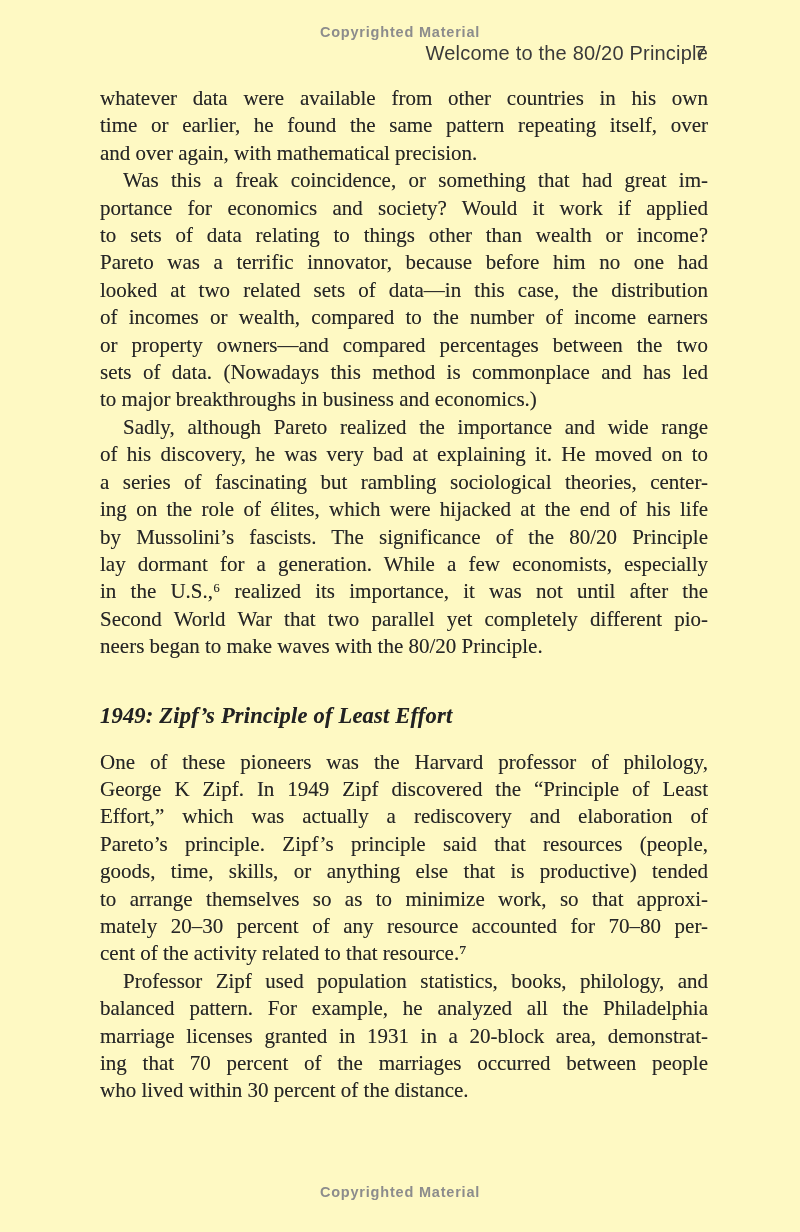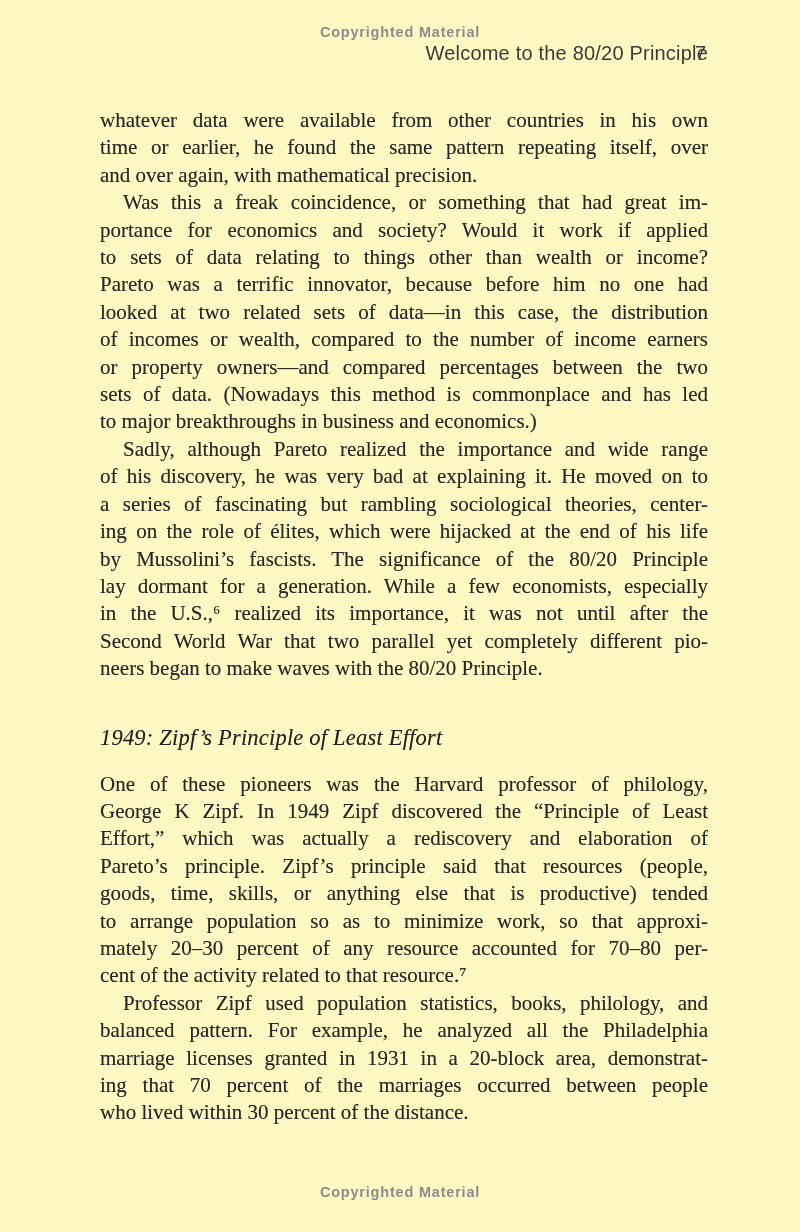--- a/index.html
+++ b/index.html
@@ -49,21 +49,21 @@
     right: 2px;
     top: 0;
     font-family: "Liberation Sans", sans-serif;
     font-size: 20px;
     color: #3a3a3a;
   }
 
   
   .body-text {
     position: absolute;
-    top: 107px;
+    top: 85px;
     left: 100px;
     width: 608px;
     font-size: 21px;
     line-height: 27.4px;
     color: #262626;
     text-shadow: 0 0 0.5px rgba(40,40,40,0.4);
   }
   .paragraph { margin: 0; }
   .line { white-space: nowrap; }
   .line.just {
@@ -72,21 +72,21 @@
     text-align-last: justify;
   }
   .line.last {
     text-align: right;
     text-align-last: left;
   }
   .line.indent { text-indent: 23px; }
 
   .section-heading {
     font-family: "Liberation Serif", serif;
-    font-weight: normal;
+    font-weight: bold;
     font-style: italic;
     font-size: 22.5px;
     line-height: 30px;
     color: #222222;
     margin-top: 40px;
     margin-bottom: 18px;
     letter-spacing: 0.2px;
   }
 </style>
 </head>
@@ -129,21 +129,21 @@
         <div class="line just">Second World War that two parallel yet completely different pio-</div>
         <div class="line last">neers began to make waves with the 80/20 Principle.</div>
       </div>
       <h2 class="section-heading">1949: Zipf’s Principle of Least Effort</h2>
       <div class="paragraph">
         <div class="line just">One of these pioneers was the Harvard professor of philology,</div>
         <div class="line just">George K Zipf. In 1949 Zipf discovered the “Principle of Least</div>
         <div class="line just">Effort,” which was actually a rediscovery and elaboration of</div>
         <div class="line just">Pareto’s principle. Zipf’s principle said that resources (people,</div>
         <div class="line just">goods, time, skills, or anything else that is productive) tended</div>
-        <div class="line just">to arrange population so as to minimize work, so that approxi-</div>
+        <div class="line just">to arrange themselves so as to minimize work, so that approxi-</div>
         <div class="line just">mately 20–30 percent of any resource accounted for 70–80 per-</div>
         <div class="line last">cent of the activity related to that resource.⁷</div>
       </div>
       <div class="paragraph">
         <div class="line just indent">Professor Zipf used population statistics, books, philology, and</div>
         <div class="line just">balanced pattern. For example, he analyzed all the Philadelphia</div>
         <div class="line just">marriage licenses granted in 1931 in a 20-block area, demonstrat-</div>
         <div class="line just">ing that 70 percent of the marriages occurred between people</div>
         <div class="line last">who lived within 30 percent of the distance.</div>
       </div>

